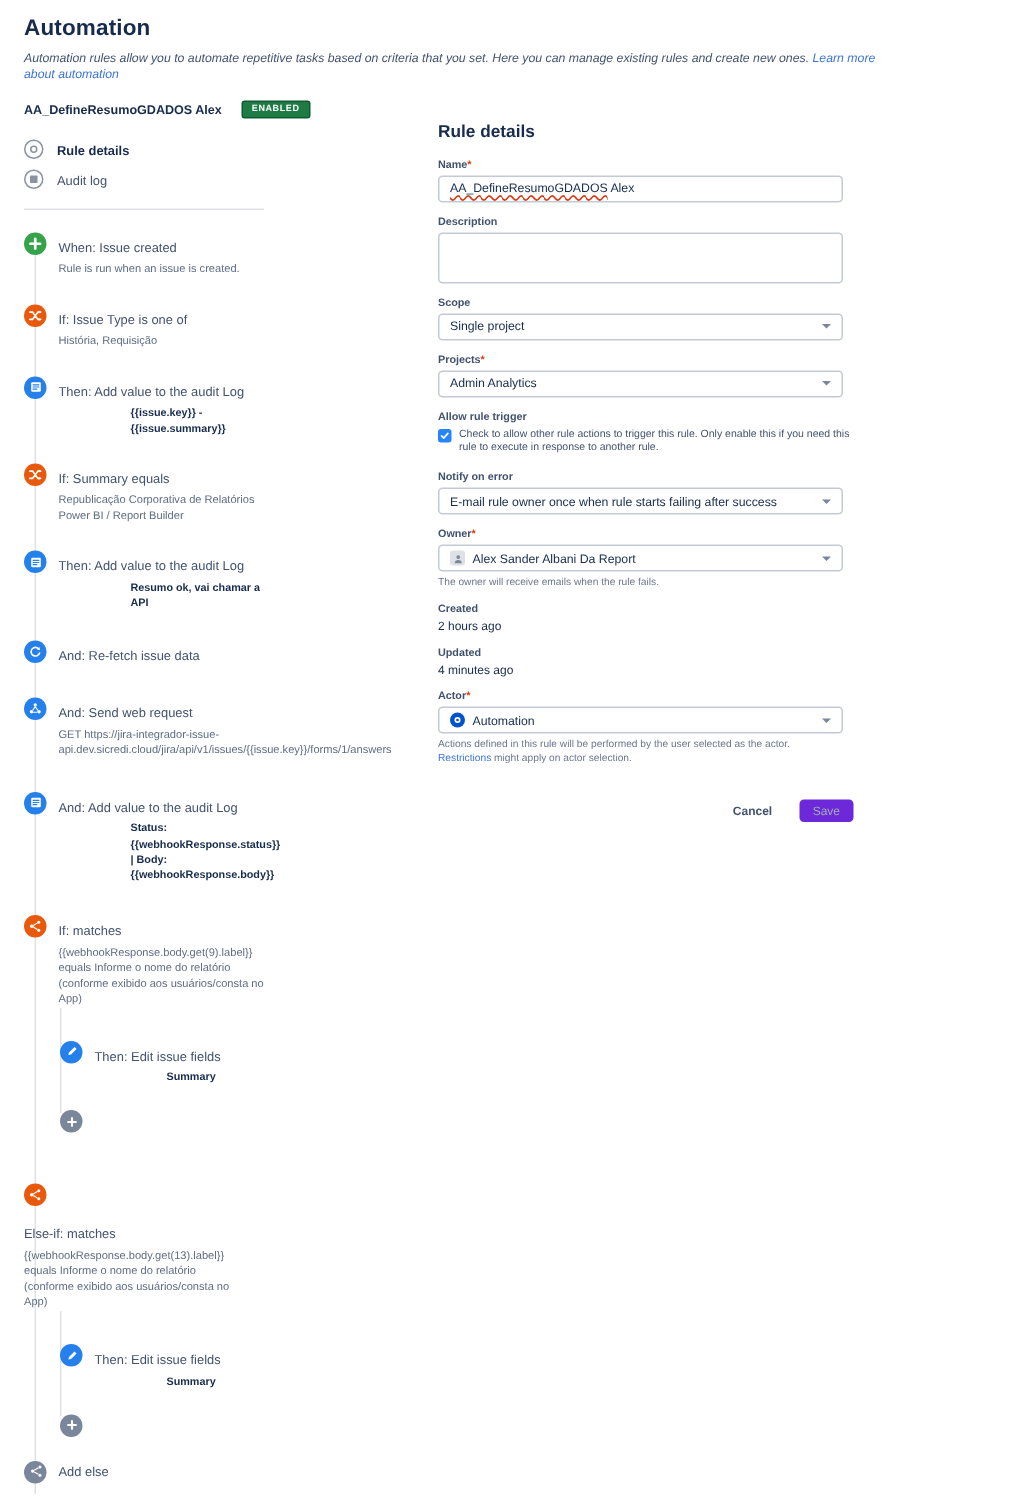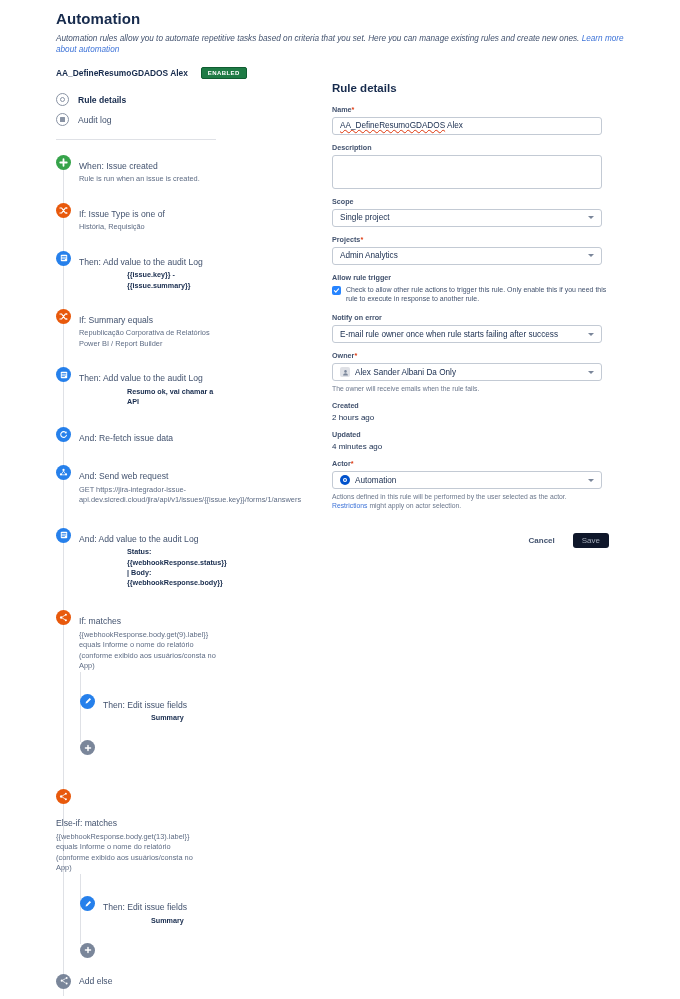--- a/index.html
+++ b/index.html
@@ -4,21 +4,21 @@
 <style>
   * { box-sizing: border-box; }
   html, body {
     margin: 0; padding: 0;
     background: #ffffff;
     width: 680px; height: 999px;
     font-family: "Liberation Sans", sans-serif;
     color: #172b4d;
     overflow: hidden;
   }
-  .page { position: relative; width: 584px; height: 999px; margin-left: 40px; }
+  .page { position: relative; width: 584px; height: 999px; }
 
   
   .hdr { padding: 10px 0 0 16px; }
   .hdr h1 {
     font-size: 15px; font-weight: bold; color: #172b4d;
     margin: 0 0 7px 0; letter-spacing: .1px;
   }
   .hdr p {
     font-size: 8.2px; color: #42526e; margin: 0; line-height: 1.3; font-style: italic;
   }
@@ -158,21 +158,21 @@
 
   .btnrow {
     width: 277px; display: flex; justify-content: flex-end;
     align-items: center; gap: 14px; margin-top: 22px;
   }
   .btn-cancel {
     font-size: 8px; font-weight: bold; color: #42526e;
     cursor: pointer; background: none; border: none; padding: 2px 4px;
   }
   .btn-save {
-    font-size: 8px; color: #a5adba; background: #0f172a;
+    font-size: 8px; color: #a5adba; background: #6d28d9;
     border: none; border-radius: 3px; padding: 3px 9px; cursor: default;
   }
 </style>
 </head>
 <body>
 
 <div class="page">
 
   <div class="hdr">
     <h1>Automation</h1>
@@ -470,21 +470,21 @@
         <span>Owner</span><span class="req">*</span>
       </label>
       <div class="inp sel" style="margin-bottom:2px;">
         <span class="valrow">
           <span class="avatar">
             <svg width="7" height="7" viewBox="0 0 10 10">
                 <circle cx="5" cy="3.4" r="1.8" fill="#7a869a"></circle>
                 <path d="M1.6 9.2c0-2 1.5-3.1 3.4-3.1s3.4 1.1 3.4 3.1z" fill="#7a869a"></path>
               </svg>
           </span>
-          <span>Alex Sander Albani Da Only</span>
+          <span>Alex Sander Albani Da Report</span>
         </span>
         <span class="chev"></span>
       </div>
       <div class="fhint" style="margin-bottom:8px;">The owner will receive emails when the rule fails.</div>
 
       <label class="flabel">Created</label>
       <div class="fvalstatic">2 hours ago</div>
 
       <label class="flabel">Updated</label>
       <div class="fvalstatic">4 minutes ago</div>

